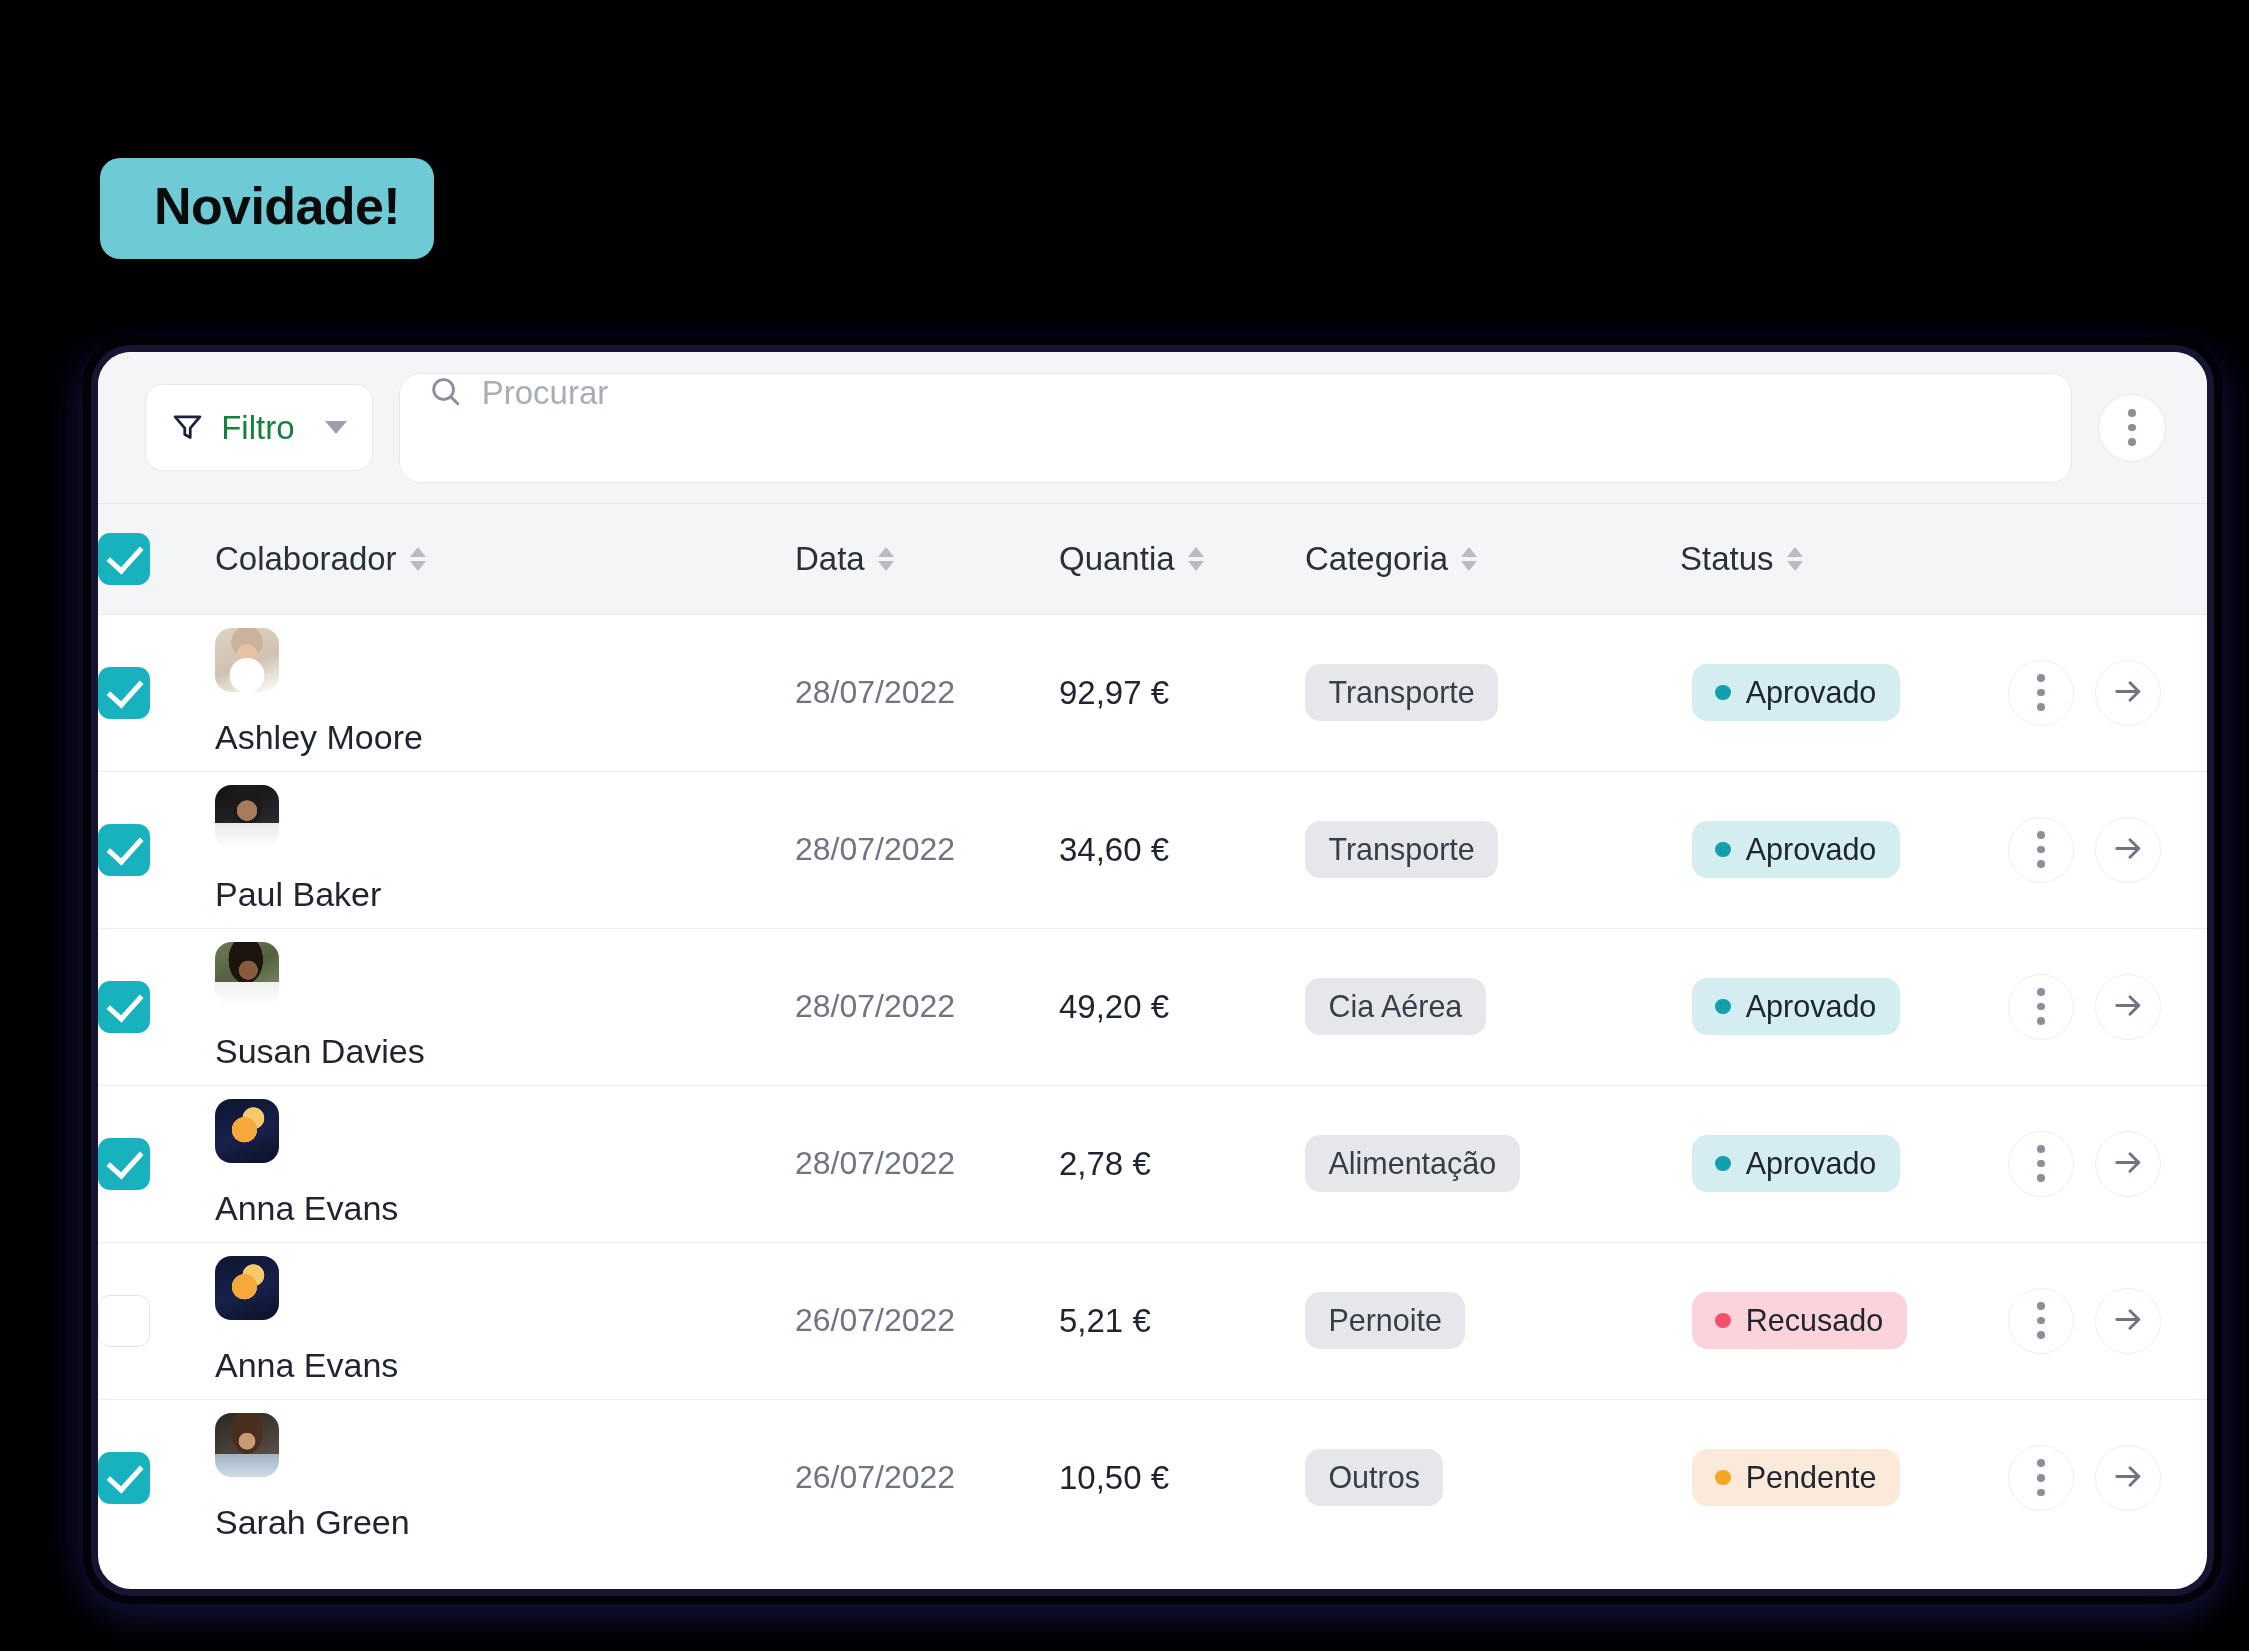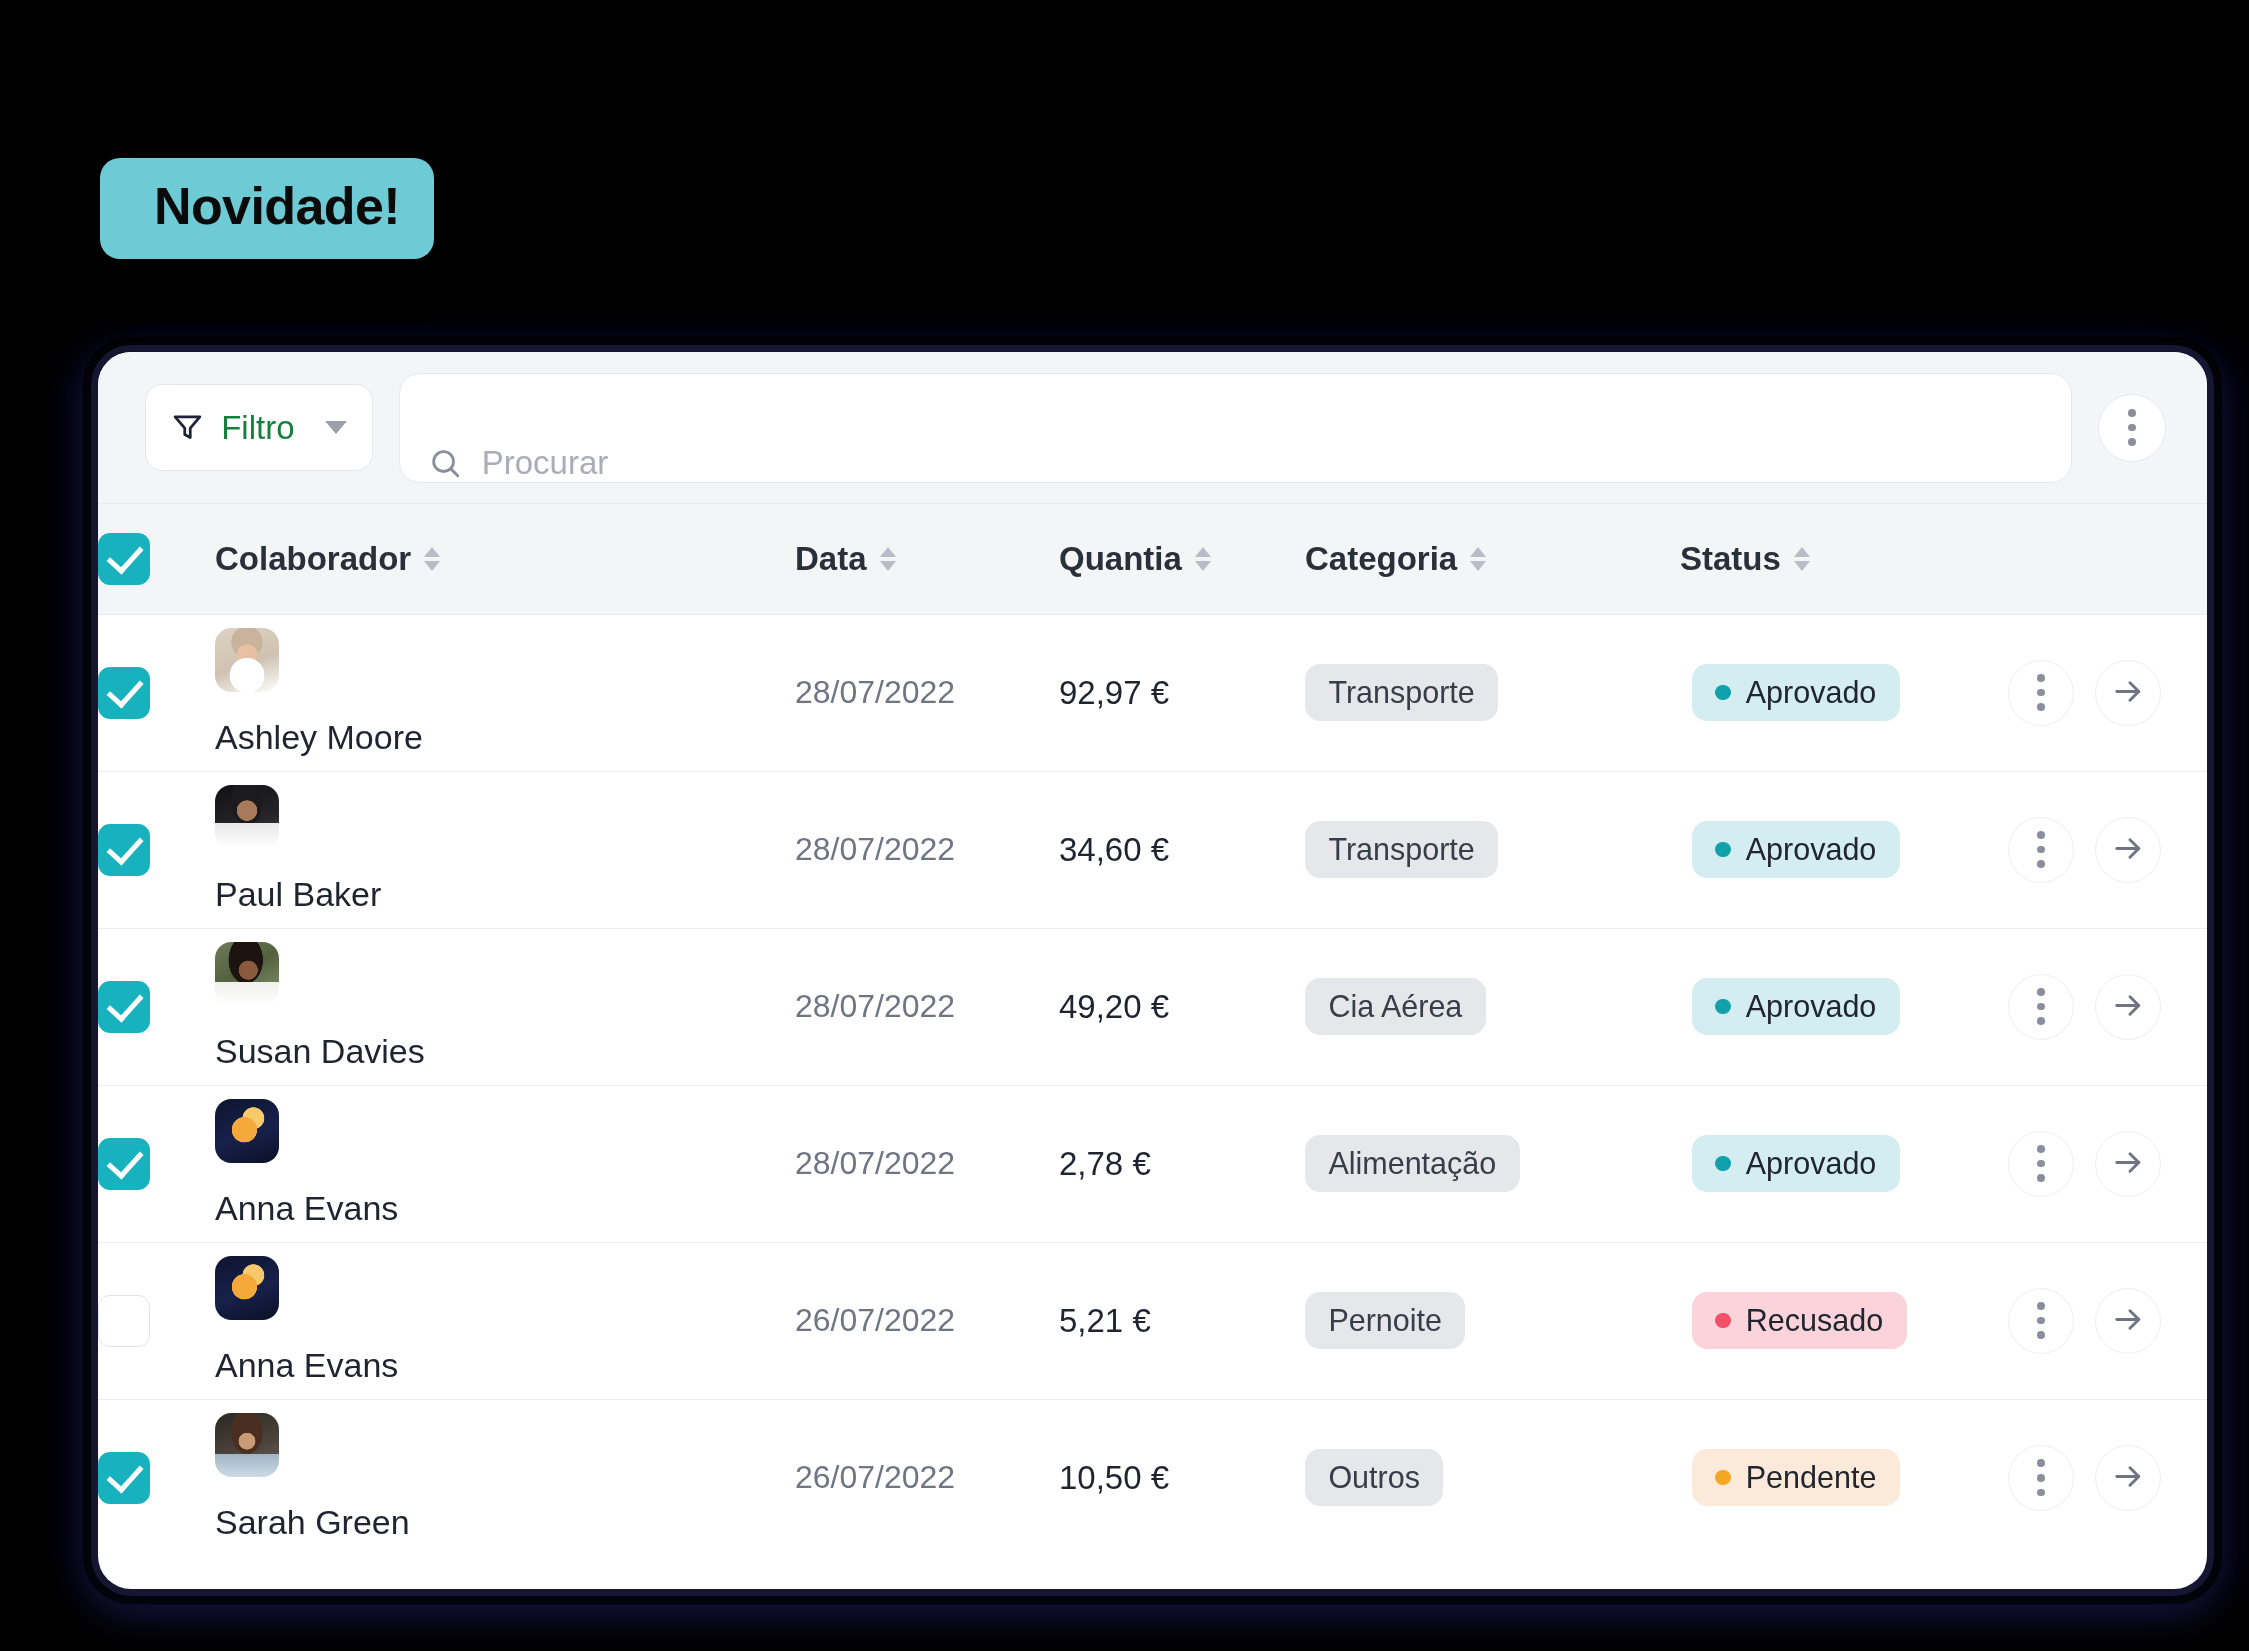--- a/index.html
+++ b/index.html
@@ -98,21 +98,21 @@
     width: 0; height: 0;
     border-left: 11.7px solid transparent;
     border-right: 11.7px solid transparent;
     border-top: 13px solid #9ca0ac;
     margin-left: 13px;
   }
 
   #search-box {
     flex: 1 1 auto;
     display: flex;
-    align-items: flex-end;
+    align-items: flex-start;
     gap: 20px;
     height: 110px;
     padding: 0 28px;
     background: #ffffff;
     border: 1.8px solid #e6e7ec;
     border-radius: 21px;
     cursor: text;
   }
   #search-box .ph {
     font-size: 33px;
@@ -148,21 +148,21 @@
     width: 100%;
     border-collapse: collapse;
     table-layout: fixed;
   }
   #grid thead tr {
     background: #f4f5f7;
     border-bottom: 1.2px solid #e9eaee;
   }
   #grid th {
     height: 110px;
-    font-weight: 700;
+    font-weight: 400;
     text-align: left;
     vertical-align: middle;
     padding: 0;
   }
   .th-inner {
     display: flex;
     align-items: center;
     gap: 13px;
     font-size: 33px;
     color: #2b2f3a;

